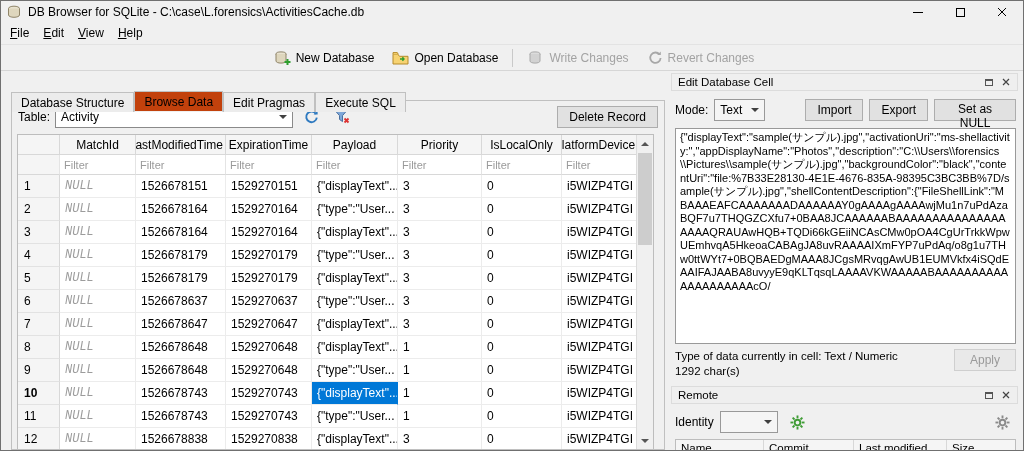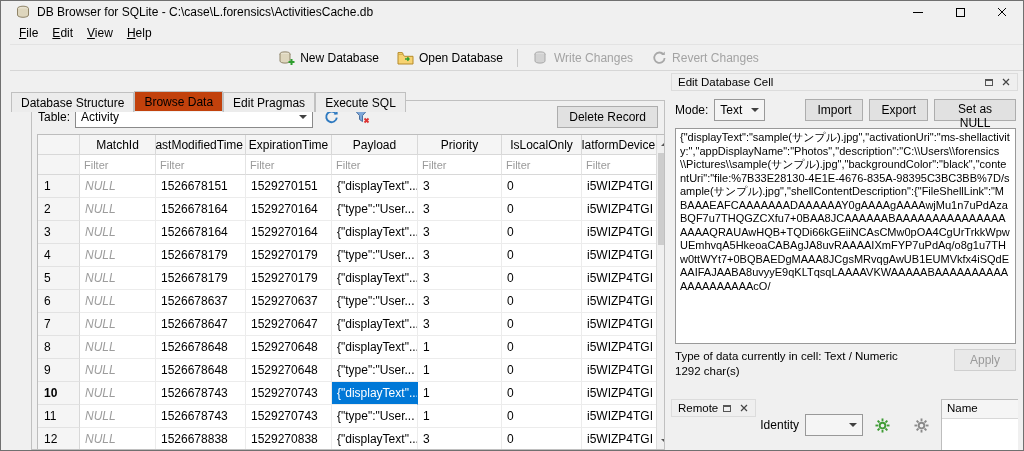--- a/index.html
+++ b/index.html
@@ -1,20 +1,20 @@
 <!DOCTYPE html>
 <html><head>
 <meta charset="utf-8">
 <style>
   * { margin:0; padding:0; box-sizing:border-box; }
   html,body { background:#d4d4d4; }
   body { font-family:"Liberation Sans", sans-serif; font-size:12px; color:#000; }
 
   .window { position:relative; width:1024px; height:451px; background:#f0f0f0;
-            border:1px solid #707070; overflow:hidden;padding-left:9px; }
+            border:1px solid #707070; overflow:hidden; }
 
   
   .titlebar { height:22px; display:flex; align-items:center; gap:6px; padding-left:5px; background:#f0f0f0; }
   .title-text { font-size:12px; white-space:nowrap; overflow:hidden; }
   .win-controls { margin-left:auto; display:flex; height:100%; }
   .win-btn { width:42px; height:22px; display:flex; align-items:center; justify-content:center; cursor:default; }
   .min-glyph { width:10px; height:1px; background:#000; }
   .max-glyph { width:9px; height:9px; border:1px solid #000; }
 
   
@@ -33,21 +33,21 @@
   .workspace { position:absolute; left:0; right:0; top:70px; bottom:0; display:flex; }
   .left-pane { width:664px; padding:8px 0 0 10px; display:flex; flex-direction:column; }
   .splitter { width:4px; }
   .right-pane { flex:1; padding:2px 5px 0 2px; display:flex; flex-direction:column; overflow:hidden; }
 
   
   .tabbar { display:flex; align-items:flex-end; height:21px; padding-left:0; }
   .tab { padding:3px 9px 3px 9px; font-size:12px; background:#ececec; border:1px solid #c0c0c0;
          border-bottom:none; margin-right:0; position:relative; top:12px; height:20px; }
   .tab.active { background:#c2410c; height:21px; z-index:3; border-bottom:1px solid #f0f0f0; }
-  .tabpage { flex:1; border:1px solid #c0c0c0; background:#f0f0f0; display:flex; flex-direction:column; overflow:hidden;margin-left:20px; }
+  .tabpage { flex:1; border:1px solid #c0c0c0; background:#f0f0f0; display:flex; flex-direction:column; overflow:hidden; }
 
   
   .controls-row { display:flex; align-items:center; gap:5px; padding:5px 6px 4px 6px; }
   .combo { display:flex; align-items:center; justify-content:space-between; background:#fff;
            border:1px solid #8a8a8a; height:22px; padding:0 5px; }
   .combo-gray { background:#f5f5f5; border:1px solid #999; }
   .arr-down { width:0; height:0; border-left:4px solid transparent; border-right:4px solid transparent; border-top:4px solid #404040; }
   .arr-up-s { width:0; height:0; border-left:4px solid transparent; border-right:4px solid transparent; border-bottom:4px solid #555; }
   .arr-down-s { width:0; height:0; border-left:4px solid transparent; border-right:4px solid transparent; border-top:4px solid #555; }
   .table-combo { width:238px; }
@@ -72,21 +72,21 @@
   .fcell { height:20px; border-right:1px solid #e4e4e4; border-bottom:1px solid #d8d8d8; background:#fff; }
   .fcell input { width:100%; height:100%; border:none; outline:none; padding:2px 4px; font-size:11px;
                  font-family:"Liberation Sans",sans-serif; background:#fff; }
   .fcell input::placeholder { color:#9a9a9a; opacity:1; }
   .fcorner { background:#f5f5f5; }
   .grid-row { display:flex; height:23px; }
   .grid-row .gcell { border-right:1px solid #ececec; border-bottom:1px solid #ececec;
                      padding:0 5px; line-height:22px; font-size:12px; }
   .grid-row .c-num { background:#f5f5f5; border-right:1px solid #d8d8d8; border-bottom:1px solid #e2e2e2; padding:0 0 0 6px; }
   .grid-row .c-num.bold { font-weight:bold; }
-  .null { color:#9c9c9c; font-style:italic; }
+  .null { color:#9c9c9c; font-style:italic;font-family:Liberation Mono, monospace; }
   .selcell { background:#0078d7; color:#fff; border-right-color:#0078d7 !important; }
 
   
   .vscroll { position:absolute; right:0; top:0; bottom:0; width:17px; background:#f0f0f0; border-left:1px solid #dcdcdc; }
   .vs-btn { position:absolute; left:0; width:16px; height:17px; display:flex; align-items:center; justify-content:center; background:#f0f0f0; }
   .vs-up { top:0; } .vs-dn { bottom:0; }
   .vs-thumb { position:absolute; left:1px; top:18px; width:14px; height:92px; background:#cdcdcd; }
 
   
   .dock-title { height:18px; display:flex; align-items:center; background:#efefef;
@@ -101,21 +101,21 @@
 
   .cell-editor { margin:0 2px 0 4px; height:216px; border:1px solid #999; background:#fff;
                  font-family:"Liberation Sans",sans-serif; font-size:11px; line-height:13.5px;
                  padding:2px 4px; resize:none; overflow-y:scroll; word-break:break-all; overflow-wrap:break-word; flex:none; }
 
   .info-row { display:flex; align-items:flex-start; padding:5px 2px 0 4px; flex:none; }
   .info-text { font-size:11.5px; line-height:15px; }
   .apply-btn { margin-left:auto; width:62px; height:22px; background:#e9e9e9; border:1px solid #cfcfcf;
                color:#9a9a9a; font-size:12px; }
 
-  .remote-dock { margin-top:20px; display:flex; flex-direction:row; flex:1; overflow:hidden; }
+  .remote-dock { margin-top:7px; display:flex; flex-direction:column; flex:1; overflow:hidden; }
   .identity-row { display:flex; align-items:center; gap:6px; padding:7px 2px 6px 4px; flex:none; }
   .identity-combo { width:58px; height:22px; }
   .icon-btn { width:27px; height:22px; display:flex; align-items:center; justify-content:center;
               border:1px solid transparent; border-radius:2px; }
   .remote-grid { display:flex; margin:0 2px 0 4px; background:#fff; border:1px solid #bdbdbd; border-bottom:none; flex:1; }
   .rcell { height:19px; background:#f5f5f5; border-right:1px solid #d8d8d8; border-bottom:1px solid #d8d8d8;
            font-size:11.5px; padding:2px 5px; overflow:hidden; white-space:nowrap; }
   .r0 { width:88px; } .r1 { width:90px; } .r2 { width:93px; } .r3 { flex:1; border-right:none; }
 </style>
 </head>

